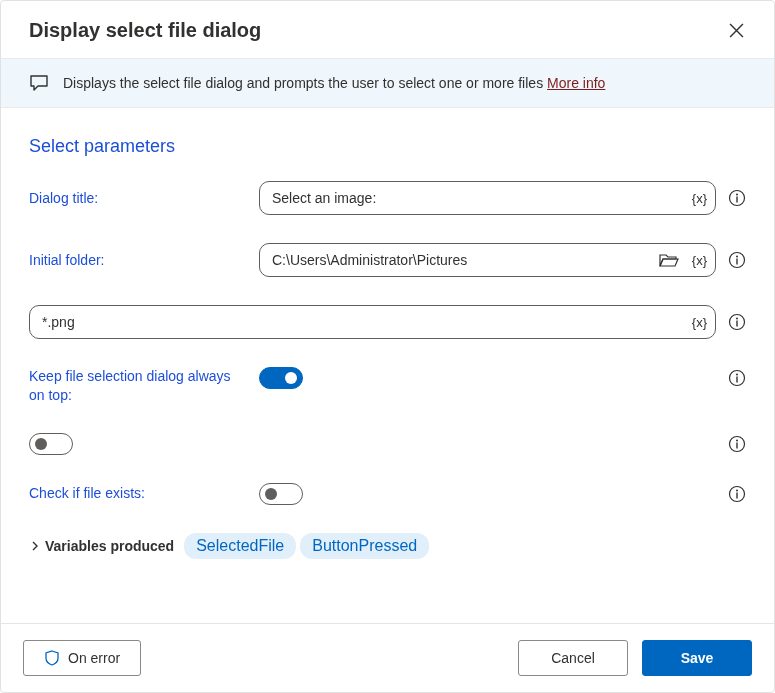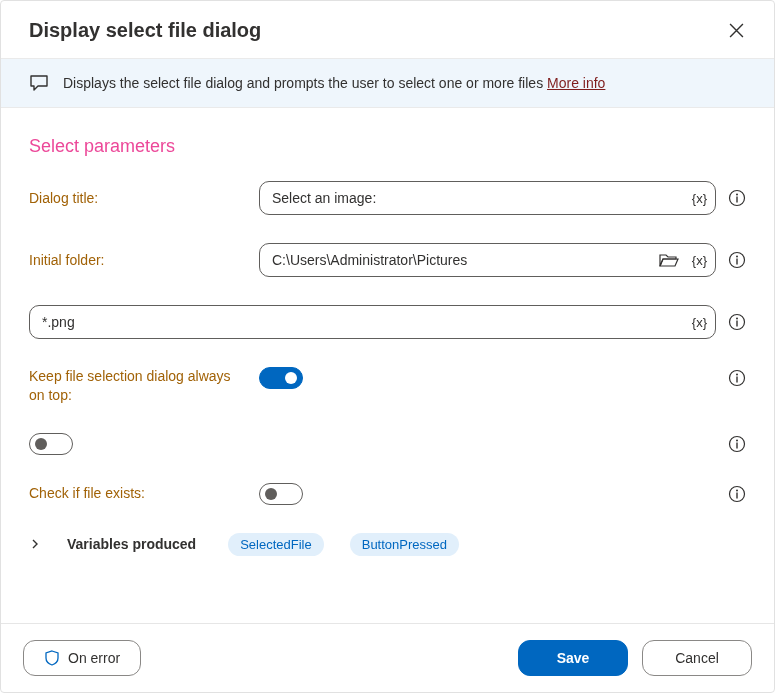--- a/index.html
+++ b/index.html
@@ -19,24 +19,24 @@
   }
   .dlg-title { font-size:20px; font-weight:600; color:#323130; }
   .close-btn { cursor:pointer; padding:4px; line-height:0; }
   .info-banner {
     background:#eff6fc; display:flex; align-items:center; gap:14px;
     padding:14px 28px; border-top:1px solid #eaeaea; border-bottom:1px solid #eaeaea;
     color:#323130;
   }
   .info-banner a { color:#7f1d1d; text-decoration:underline; cursor:pointer; }
   .content { padding:20px 28px 10px 28px; flex:1 1 auto; overflow:auto; }
-  .section-title { font-size:18px; font-weight:400; color:#ec4899; margin:8px 0 24px 0; }
+  .section-title { font-size:18px; font-weight:400; color:#1d4ed8; margin:8px 0 24px 0; }
   .form-row { display:flex; align-items:center; margin-bottom:28px; }
   .form-row.tall { align-items:flex-start; }
-  .lbl { width:230px; flex:0 0 230px; padding-right:10px; color:#a16207; line-height:1.35; }
+  .lbl { width:230px; flex:0 0 230px; padding-right:10px; color:#1d4ed8; line-height:1.35; }
   .ctrl { flex:1 1 auto; display:flex; align-items:center; }
   .input-wrap {
     position:relative; flex:1 1 auto; border:1px solid #605e5c; border-radius:10px;
     background:#fff; height:34px; display:flex; align-items:center; padding:0 10px;
   }
   .input-wrap input {
     border:none; outline:none; width:100%; height:100%; font:inherit; background:transparent; color:#323130;
   }
   .pad-var { padding-right:36px; }
   .pad-var2 { padding-right:32px; }
@@ -53,33 +53,33 @@
     width:44px; height:22px; border-radius:11px; position:relative; cursor:pointer; flex:0 0 auto;
   }
   .toggle-off { background:#fff; border:1px solid #605e5c; }
   .toggle-off .knob {
     position:absolute; width:12px; height:12px; border-radius:50%; background:#605e5c; top:4px; left:5px;
   }
   .toggle-on { background:#0067c0; border:1px solid #0067c0; }
   .toggle-on .knob {
     position:absolute; width:12px; height:12px; border-radius:50%; background:#fff; top:4px; right:5px;
   }
-  .vars-row { display:flex; align-items:center; gap:26px; margin-top:24px; }
+  .vars-row { display:flex; align-items:center; gap:4px; margin-top:24px; }
   .chev { line-height:0; cursor:pointer; }
   .vars-label { font-weight:600; color:#323130; margin-right:6px; cursor:pointer;}
   .chip {
-    background:#e1effb; color:#0067c0; border-radius:12px; padding:4px 12px; font-size:13px; cursor:pointer;
+    background:#e1effb; color:#0067c0; border-radius:12px; padding:4px 12px; font-size:16px; cursor:pointer;
   }
   .footer {
     border-top:1px solid #e6e6e6; padding:16px 22px; display:flex; align-items:center;
     justify-content:space-between;
   }
   .btn {
     height:36px; min-width:110px; padding:0 20px; display:inline-flex; align-items:center; justify-content:center;
-    font:inherit; font-size:14px; border-radius:12px; cursor:pointer; gap:8px;
+    font:inherit; font-size:14px; border-radius:3px; cursor:pointer; gap:8px;
   }
   .btn-secondary { background:#fff; border:1px solid #8a8886; color:#323130; }
   .btn-primary { background:#0067c0; border:1px solid #0067c0; color:#fff; font-weight:600; }
   .footer-right { display:flex; gap:14px; }
   svg { display:block; }
 </style>
 </head>
 <body>
 
 <div class="dialog">
@@ -222,22 +222,22 @@
   </div>
 
   <div class="footer">
     <button class="btn btn-secondary">
       <svg width="16" height="16" viewBox="0 0 16 16">
           <path d="M8 1 L14 3 v5 c0 4 -3 6 -6 7 c-3 -1 -6 -3 -6 -7 V3 z" fill="none" stroke="#0067c0" stroke-width="1.3"></path>
         </svg>
       <span>On error</span>
     </button>
     <div class="footer-right">
+      <button class="btn btn-secondary">
+        <span>Cancel</span>
+      </button>
       <button class="btn btn-primary">
         <span>Save</span>
       </button>
-      <button class="btn btn-secondary">
-        <span>Cancel</span>
-      </button>
     </div>
   </div>
 
 </div>
 
 </body></html>

